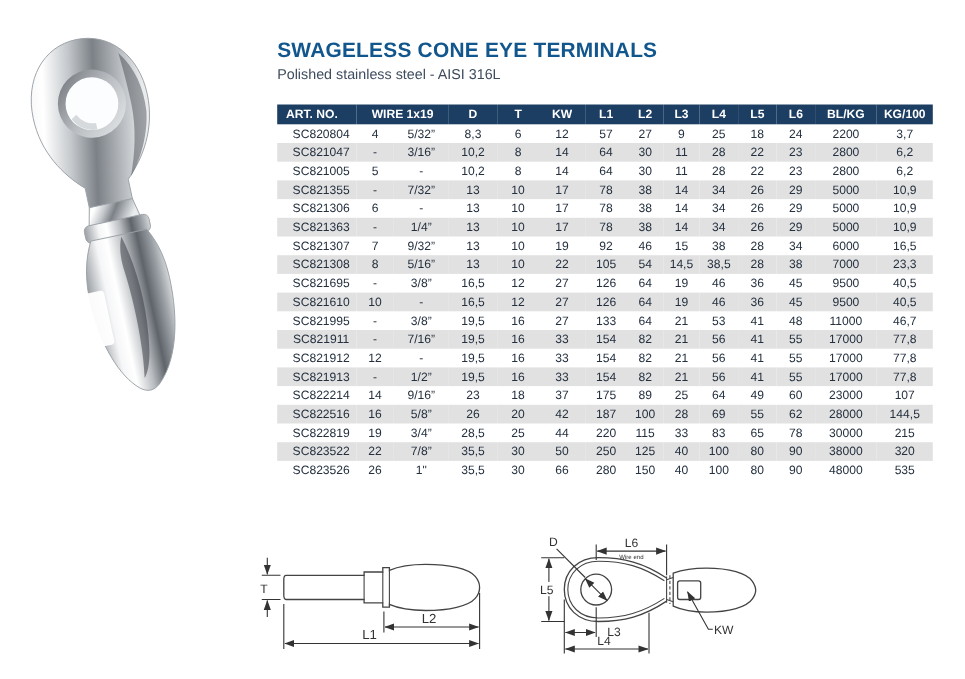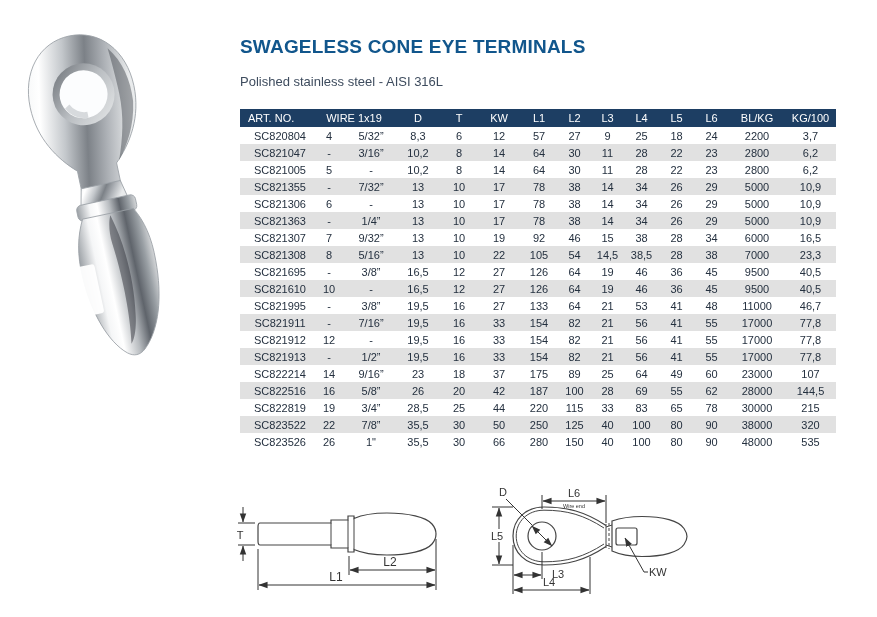--- a/index.html
+++ b/index.html
@@ -3,27 +3,27 @@
 <meta charset="utf-8">
 <style>
   html,body{margin:0;padding:0;background:#fff;}
   .page{position:relative;width:877px;height:617px;background:#fff;overflow:hidden;
         font-family:"Liberation Sans", sans-serif;}
 
   
   .photo{position:absolute;left:-8px;top:14px;width:240px;height:390px;}
 
   
-  .content{position:absolute;left:240px;top:36px;width:596px;}
+  .content{position:absolute;left:252px;top:36px;width:596px;}
   .title{font-size:19px;font-weight:bold;color:var(--title,#11568c);letter-spacing:.2px;line-height:22px;}
-  .subtitle{font-size:13px;color:#3e4c5e;margin-top:16px;line-height:16px;}
+  .subtitle{font-size:13px;color:#3e4c5e;margin-top:2px;line-height:16px;}
 
   table.spec{border-collapse:collapse;table-layout:fixed;width:596px;margin-top:19px;
              font-size:11px;color:var(--text,#24303f);}
-  table.spec th{background:var(--header-bg,#1d3e63);color:#fff;font-weight:normal;font-size:11px;
+  table.spec th{background:var(--header-bg,#1d3e63);color:#fff;font-weight:bold;font-size:11px;
                 height:18px;padding:0;text-align:center;margin-top:16px;}
   table.spec th:first-child{text-align:left;padding-left:8px;}
   table.spec td{height:17px;padding:0;text-align:center;white-space:nowrap;}
   table.spec td:first-child{text-align:center;padding-left:8px;}
   table.spec tbody tr:nth-child(even){background:var(--stripe,#e1e1e1);}
 
   
   .diag-left{position:absolute;left:236px;top:483px;}
   .diag-right{position:absolute;left:486px;top:483px;}
   .diag text{font-family:"Liberation Sans", sans-serif;fill:#333;}

